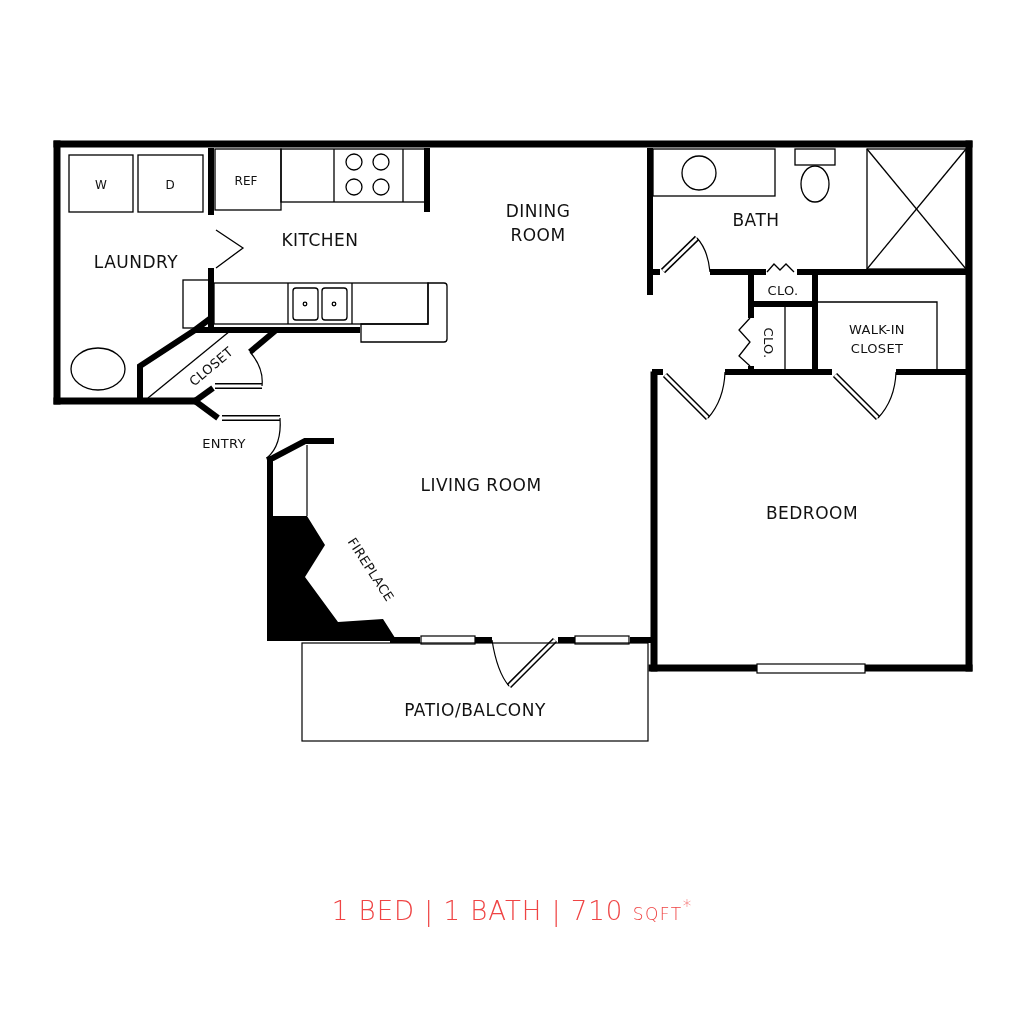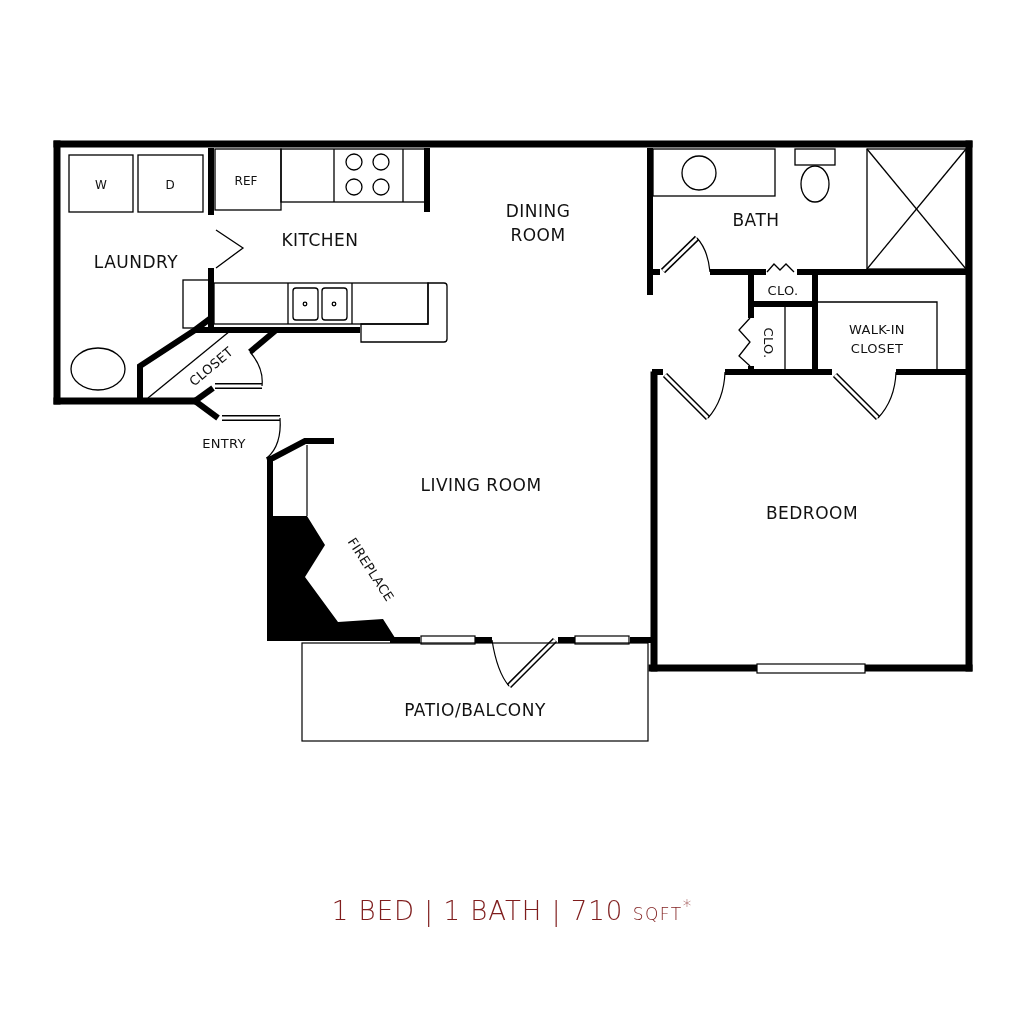--- a/index.html
+++ b/index.html
@@ -1,21 +1,21 @@
 <!DOCTYPE html>
 <html><head>
 <meta charset="utf-8">
 <style>
   html, body { margin:0; padding:0; background:#ffffff; }
   body { width:1024px; height:1024px; position:relative; overflow:hidden; font-family:"DejaVu Sans", sans-serif; }
   svg { position:absolute; left:0; top:0; }
   .lbl { font-family:"DejaVu Sans", sans-serif; font-size:17px; fill:#111; letter-spacing:0.5px; }
   .lbl-sm { font-family:"DejaVu Sans", sans-serif; font-size:13px; fill:#111; letter-spacing:0.3px; }
   .lbl-xs { font-family:"DejaVu Sans", sans-serif; font-size:12px; fill:#111; }
-  .caption { position:absolute; left:0; width:1024px; top:896px; text-align:center; font-family:"DejaVu Sans", sans-serif; font-size:26px; font-weight:300; color:#7f1d1d; letter-spacing:1px; }
+  .caption { position:absolute; left:0; width:1024px; top:896px; text-align:center; font-family:"DejaVu Sans", sans-serif; font-size:26px; font-weight:300; color:#ef4444; letter-spacing:1px; }
   .caption .unit { font-size:17px; letter-spacing:1.5px; }
   .caption .sup { font-size:17px; vertical-align:8px; }
 </style>
 </head>
 <body>
 
 <svg width="1024" height="1024" viewBox="0 0 1024 1024">
 
   <g stroke="#000" stroke-width="7" fill="none" stroke-linecap="square">
 

